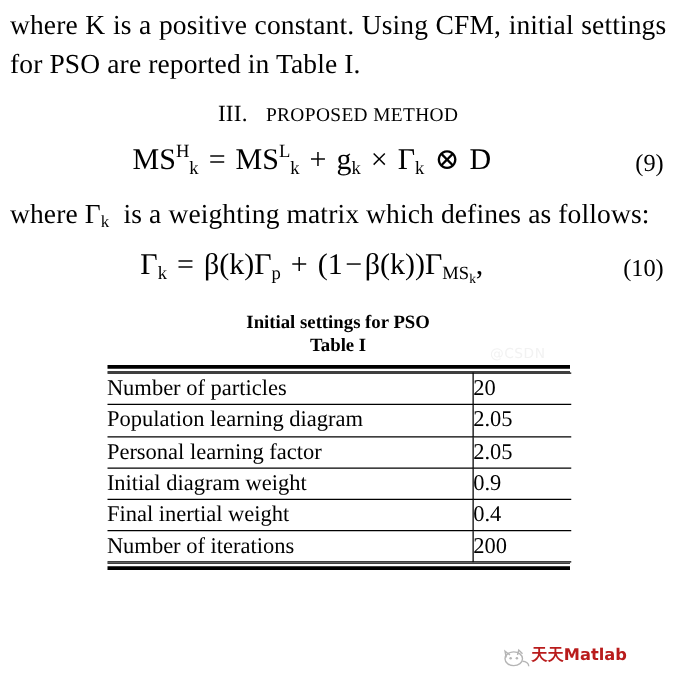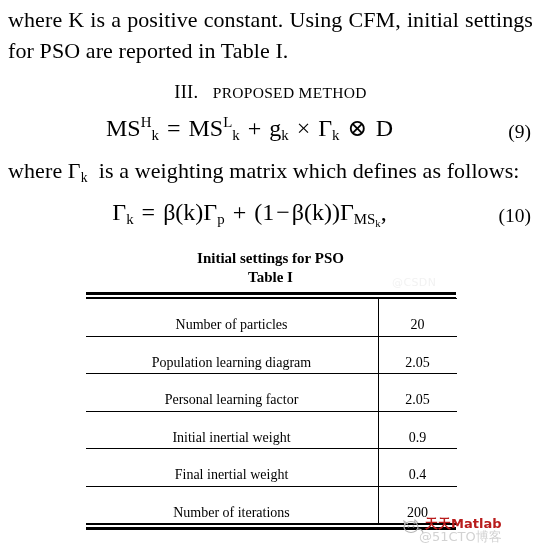--- a/index.html
+++ b/index.html
@@ -107,23 +107,22 @@
     line-height: 1.28;
     margin-bottom: 5px;
   }
   table.pso {
     border-collapse: collapse;
     width: 370px;
     margin: 0 auto;
     table-layout: fixed;
   }
   table.pso tr td {
-    font-size: 14px;
-    text-align: center;
-    padding: 18px 0 2px 0;
+    font-size: 18px;
+    padding: 1px 0 2px 0;
     border-top: 1.2px solid #000;
     border-bottom: 1.2px solid #000;
     line-height: 1.18;
   }
   table.pso td.label {
     width: 292px;
     border-right: 1.6px solid #000;
   }
   table.pso td.value {
     width: 78px;
@@ -249,21 +248,21 @@
         </tr>
         <tr>
           <td class="label">Population learning diagram</td>
           <td class="value">2.05</td>
         </tr>
         <tr>
           <td class="label">Personal learning factor</td>
           <td class="value">2.05</td>
         </tr>
         <tr>
-          <td class="label">Initial inertial weight</td>
+          <td class="label">Initial diagram weight</td>
           <td class="value">0.9</td>
         </tr>
         <tr>
           <td class="label">Final inertial weight</td>
           <td class="value">0.4</td>
         </tr>
         <tr>
           <td class="label">Number of iterations</td>
           <td class="value">200</td>
         </tr>
@@ -279,16 +278,15 @@
       <g fill="none" stroke="#b5b5b5" stroke-width="1.1">
         <path d="M4 9 L3 4 L7 7"></path>
         <path d="M13 7 L14 3 L17 6"></path>
         <ellipse cx="10" cy="10" rx="7" ry="5.5"></ellipse>
         <path d="M17 12 C20 12 22 14 22 16"></path>
       </g>
       <circle cx="7.5" cy="9.5" r="1" fill="#b5b5b5"></circle>
       <circle cx="12.5" cy="9.5" r="1" fill="#b5b5b5"></circle>
     </svg>
     <div class="wm-name">天天Matlab</div>
-    <div class="wm-site">@51CTO博客</div>
   </div>
 
 </div>
 
 </body></html>

